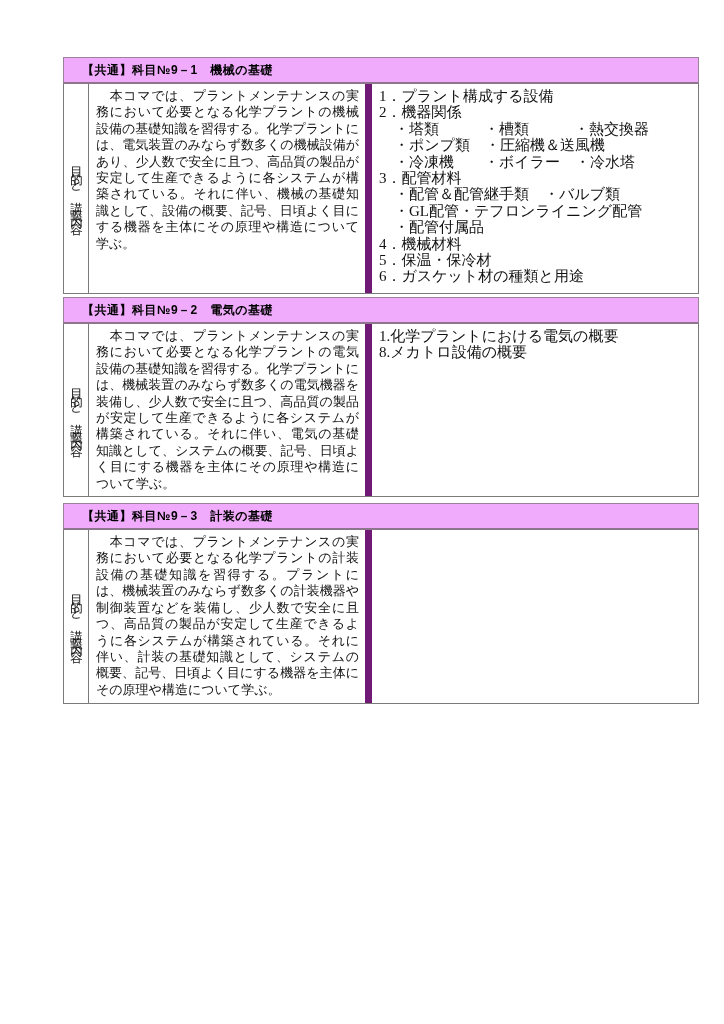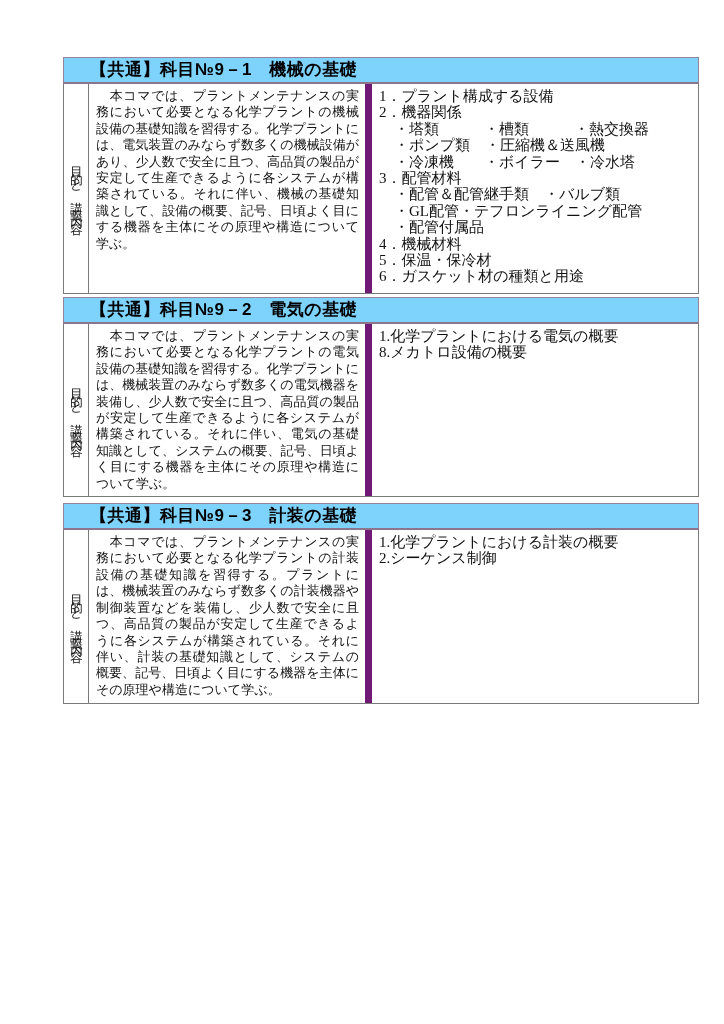--- a/index.html
+++ b/index.html
@@ -22,27 +22,27 @@
     left: 63px;
     width: 636px;
   }
   .course { margin: 0 0 3px 0; }
   .course.s3 { margin-top: 6px; }
 
   .course-header {
     box-sizing: border-box;
     border: 1px solid #9a829a;
     border-bottom: 2px solid #8d768d;
-    background: #7dd3fc;
+    background: #f0abfc;
     height: 27px;
     line-height: 24px;
-    padding-left: 26px;
+    padding-left: 18px;
     font-family: "Liberation Sans", "DejaVu Sans", sans-serif;
     font-weight: bold;
-    font-size: 17px;
+    font-size: 12px;
     color: #000000;
     letter-spacing: 0.5px;
   }
 
   .course-table {
     box-sizing: border-box;
     display: grid;
     grid-template-columns: 25px 283px 1fr;
     border: 1px solid #7a7a7a;
     border-top: none;
@@ -132,21 +132,17 @@
       </div>
     </section>
 
     <section class="course s3">
       <div class="course-header">【共通】科目№9－3　計装の基礎</div>
       <div class="course-table">
         <div class="label-cell">
           <span class="vtext">目的と講義内容</span>
         </div>
         <div class="desc-cell">　本コマでは、プラントメンテナンスの実務において必要となる化学プラントの計装設備の基礎知識を習得する。プラントには、機械装置のみならず数多くの計装機器や制御装置などを装備し、少人数で安全に且つ、高品質の製品が安定して生産できるように各システムが構築されている。それに伴い、計装の基礎知識として、システムの概要、記号、日頃よく目にする機器を主体にその原理や構造について学ぶ。</div>
-        <div class="topics-cell">
-            <div class="topic-line">1.化学プラントにおける計装の概要</div>
-            <div class="topic-line">2.シーケンス制御</div>
-          </div>
       </div>
     </section>
 
   </div>
 </div>
 
 </body></html>

